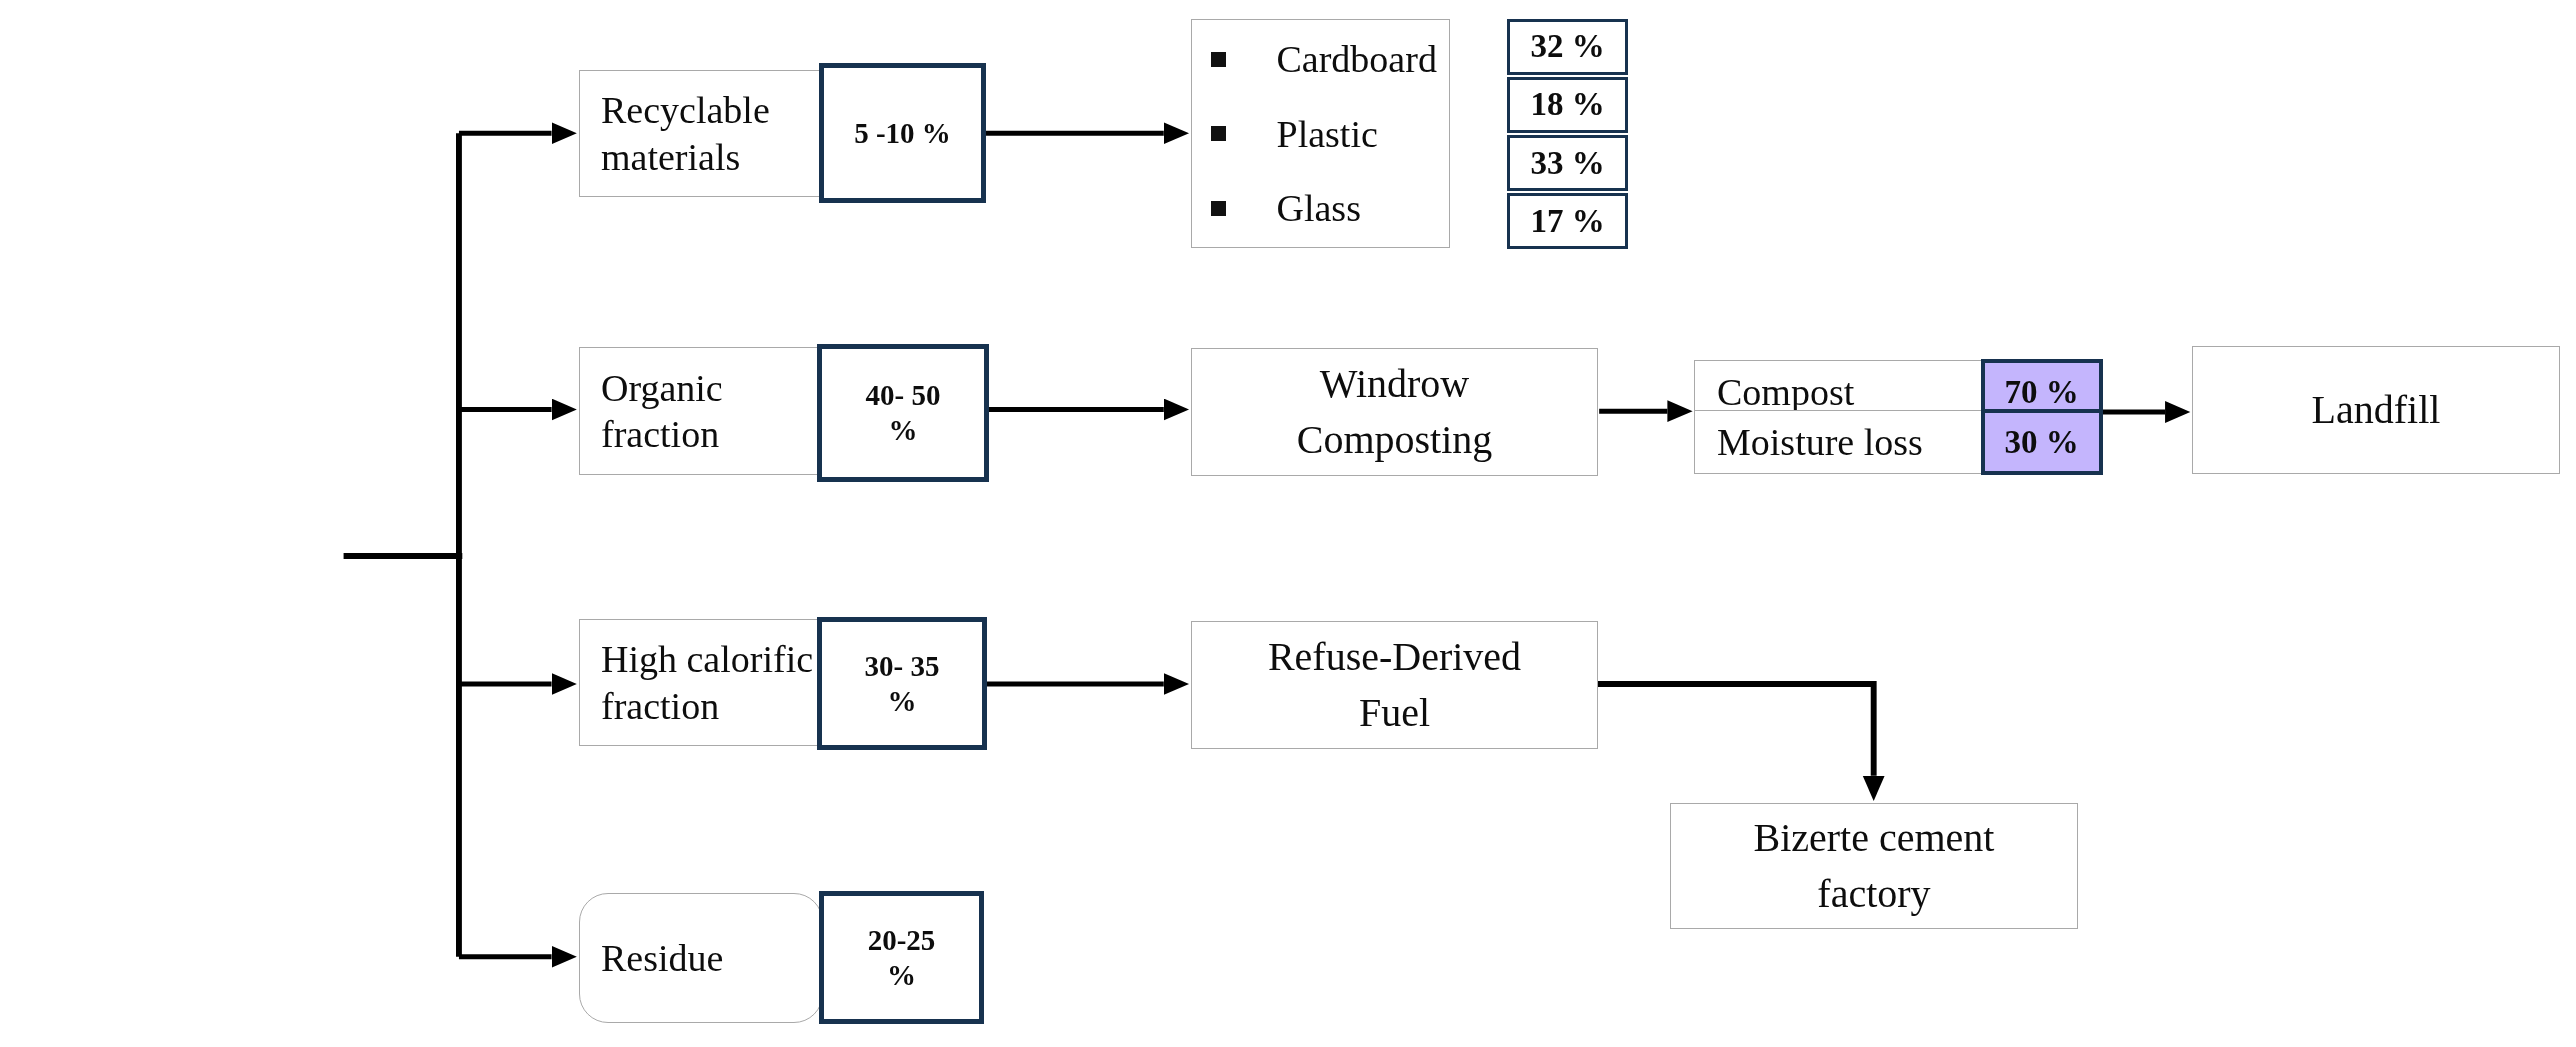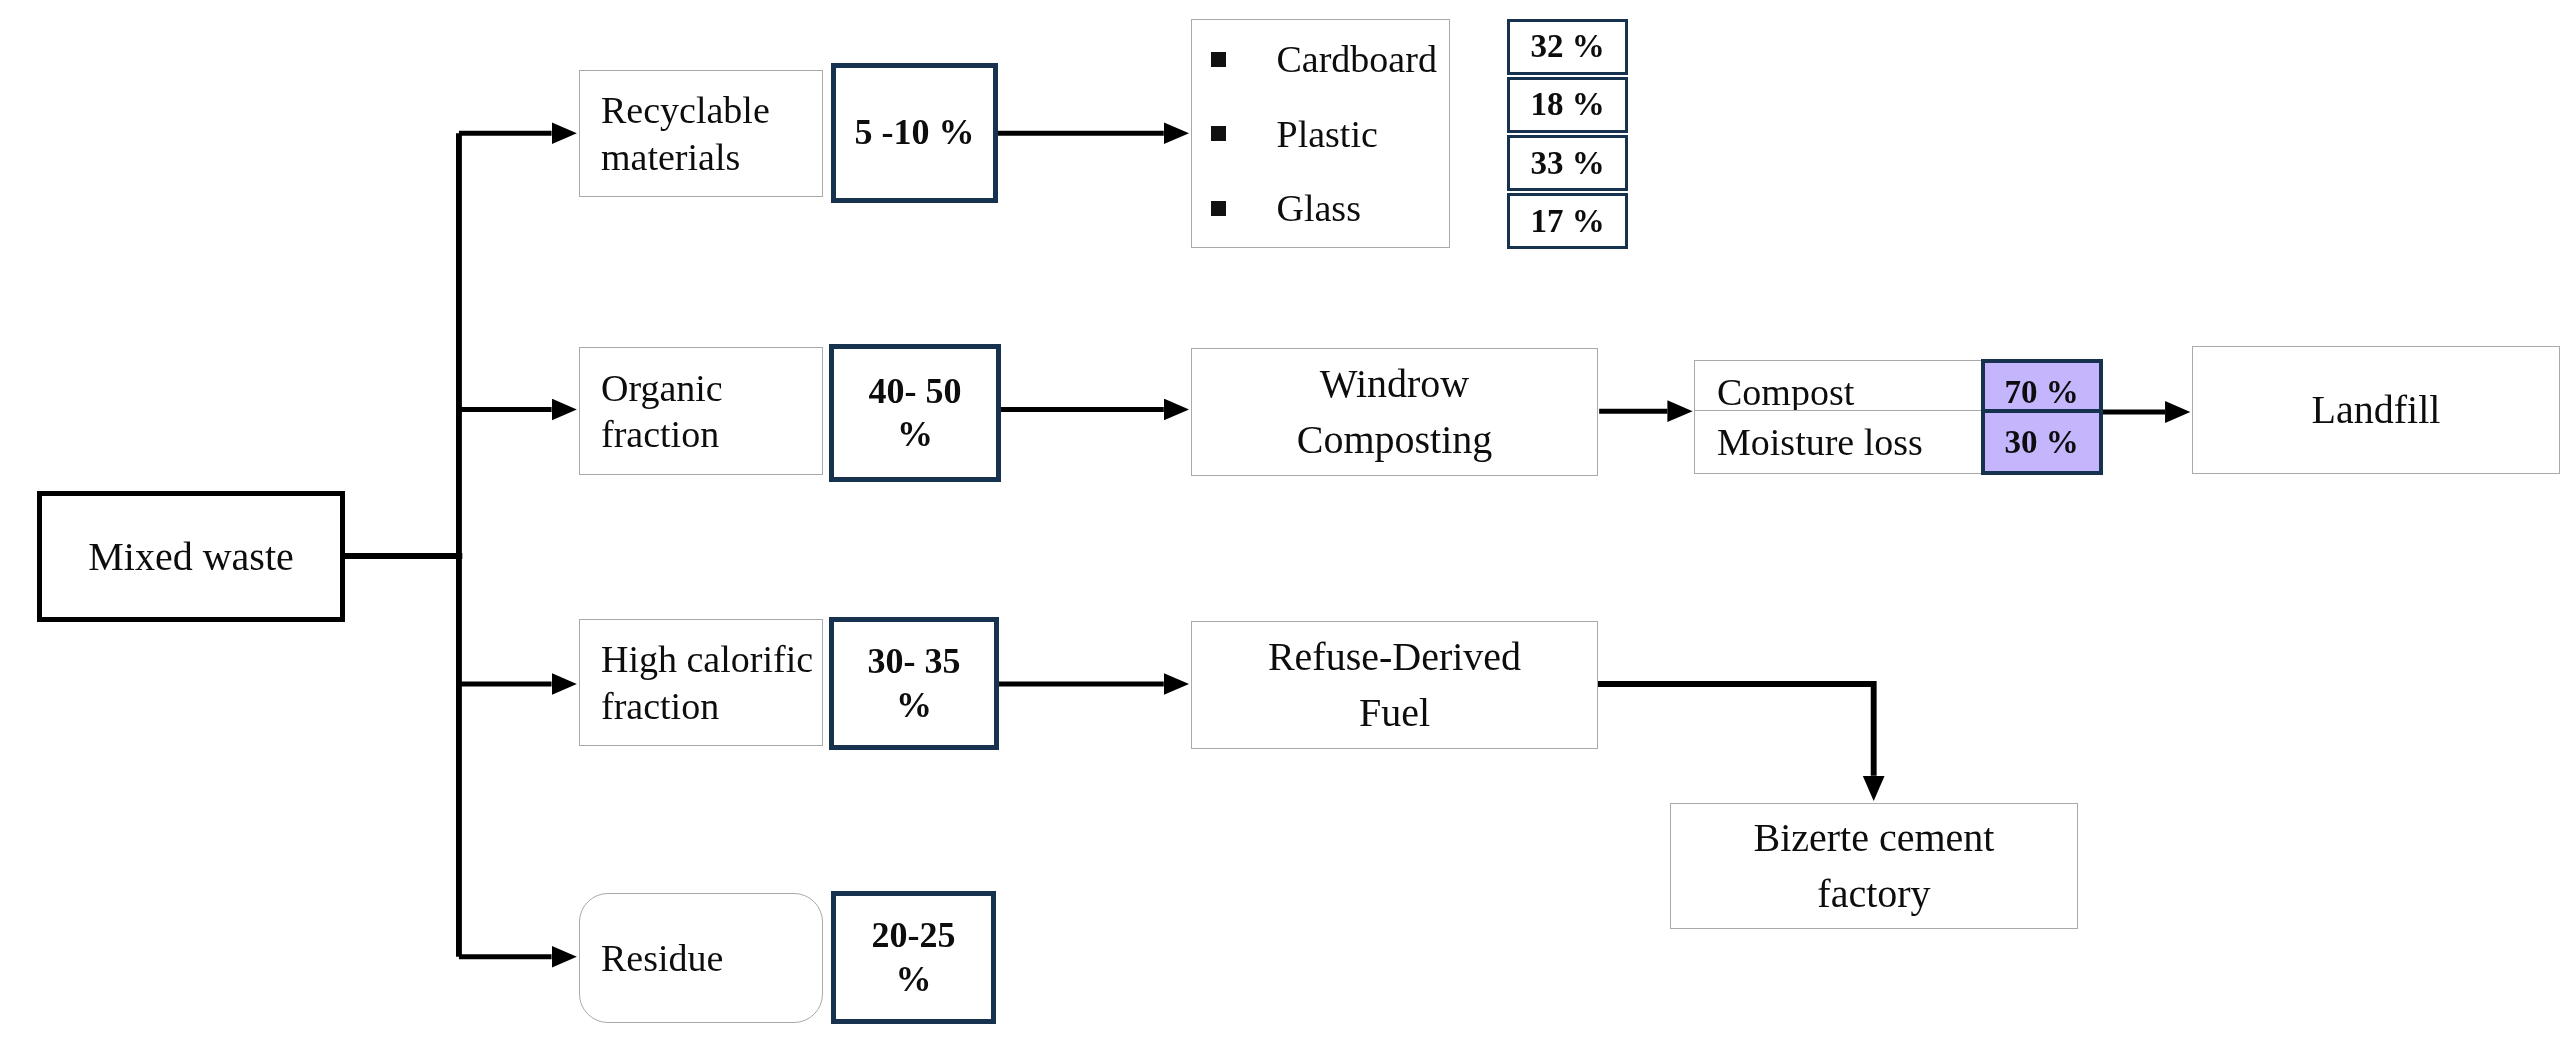--- a/index.html
+++ b/index.html
@@ -20,21 +20,21 @@
   .conn.thick{stroke-width:7;}
   .box{position:absolute;background:#fff;box-sizing:border-box;display:flex;align-items:center;}
   .gray-box{border:1.7px solid var(--gray);}
   .navy-box{border:5px solid var(--navy);font-weight:bold;justify-content:center;text-align:center;}
   .root-box{
     left:37px;top:491px;width:308px;height:131px;border:5.9px solid #000;
     justify-content:center;font-size:40px;
   }
   .label-box{font-size:38px;line-height:1.22;padding-left:21px;}
   .ml{white-space:pre-line;}
-  .share-box{font-size:36px;line-height:1.2;margin-left:12px;}
+  .share-box{font-size:29px;line-height:1.2;}
 
   .lbl-1{left:579px;top:70px;width:244px;height:127px;}
   .lbl-2{left:579px;top:347px;width:244px;height:128px;}
   .lbl-3{left:579px;top:619px;width:244px;height:127px;padding-right:0;}
   .lbl-4{left:579px;top:893px;width:244px;height:130px;border-radius:29px;}
   .shr-1{left:819px;top:63px;width:167px;height:140px;}
   .shr-2{left:817px;top:344px;width:172px;height:138px;}
   .shr-3{left:817px;top:617px;width:170px;height:133px;}
   .shr-4{left:819px;top:891px;width:165px;height:133px;}
 
@@ -90,23 +90,20 @@
     <path class="conn" d="M545 812 H655" marker-end="url(#arr)"></path>
     <path class="conn" d="M545 1136 H655" marker-end="url(#arr)"></path>
     <path class="conn" d="M1170 158 H1382" marker-end="url(#arr)"></path>
     <path class="conn" d="M1174 486 H1382" marker-end="url(#arr)"></path>
     <path class="conn" d="M1899 488 H1980" marker-end="url(#arr)"></path>
     <path class="conn" d="M2497 489 H2571" marker-end="url(#arr)"></path>
     <path class="conn" d="M1172 812 H1382" marker-end="url(#arr)"></path>
     <path class="conn thick" d="M1897 812 H2225 V921" marker-end="url(#arr)"></path>
   </svg>
 
-  <div class="box root-box">
-    <span>Mixed waste</span>
-  </div>
 
   <div class="box gray-box label-box lbl-1 ml">
     <span class="ml">Recyclable
 materials</span>
   </div>
   <div class="box navy-box share-box shr-1 ml">
     <span class="ml">5 -10 %</span>
   </div>
 
   <div class="box gray-box label-box lbl-2 ml">

